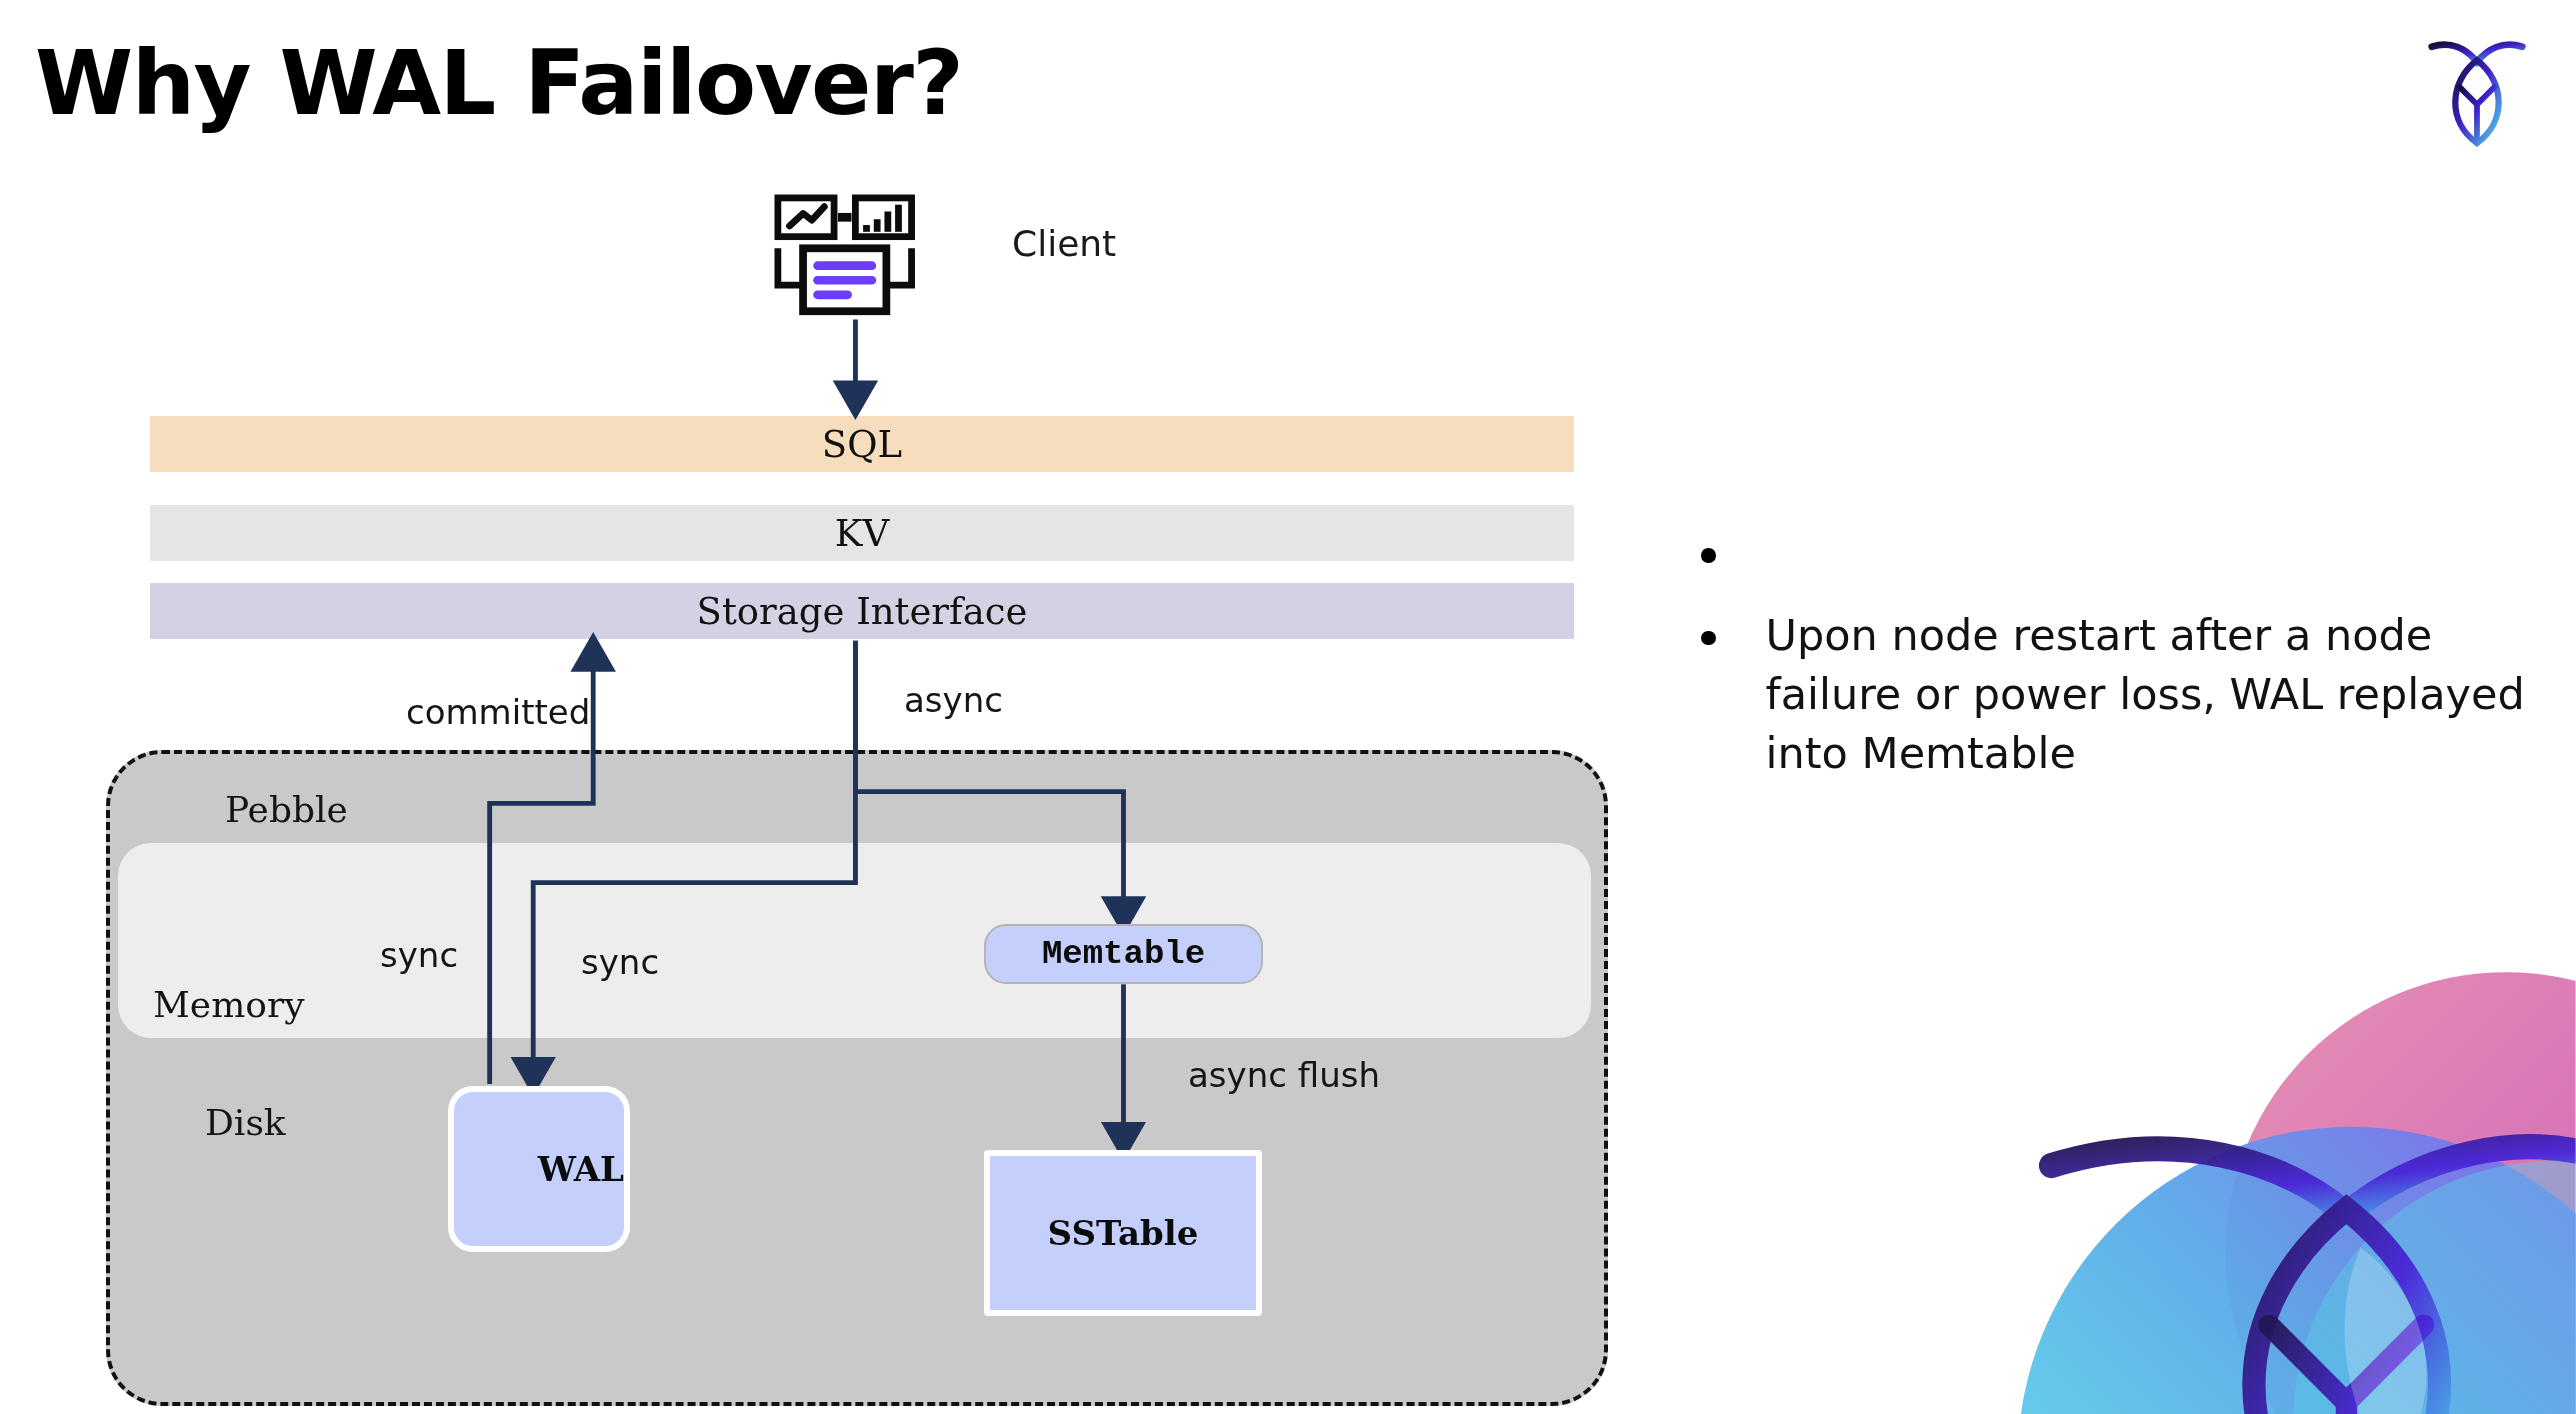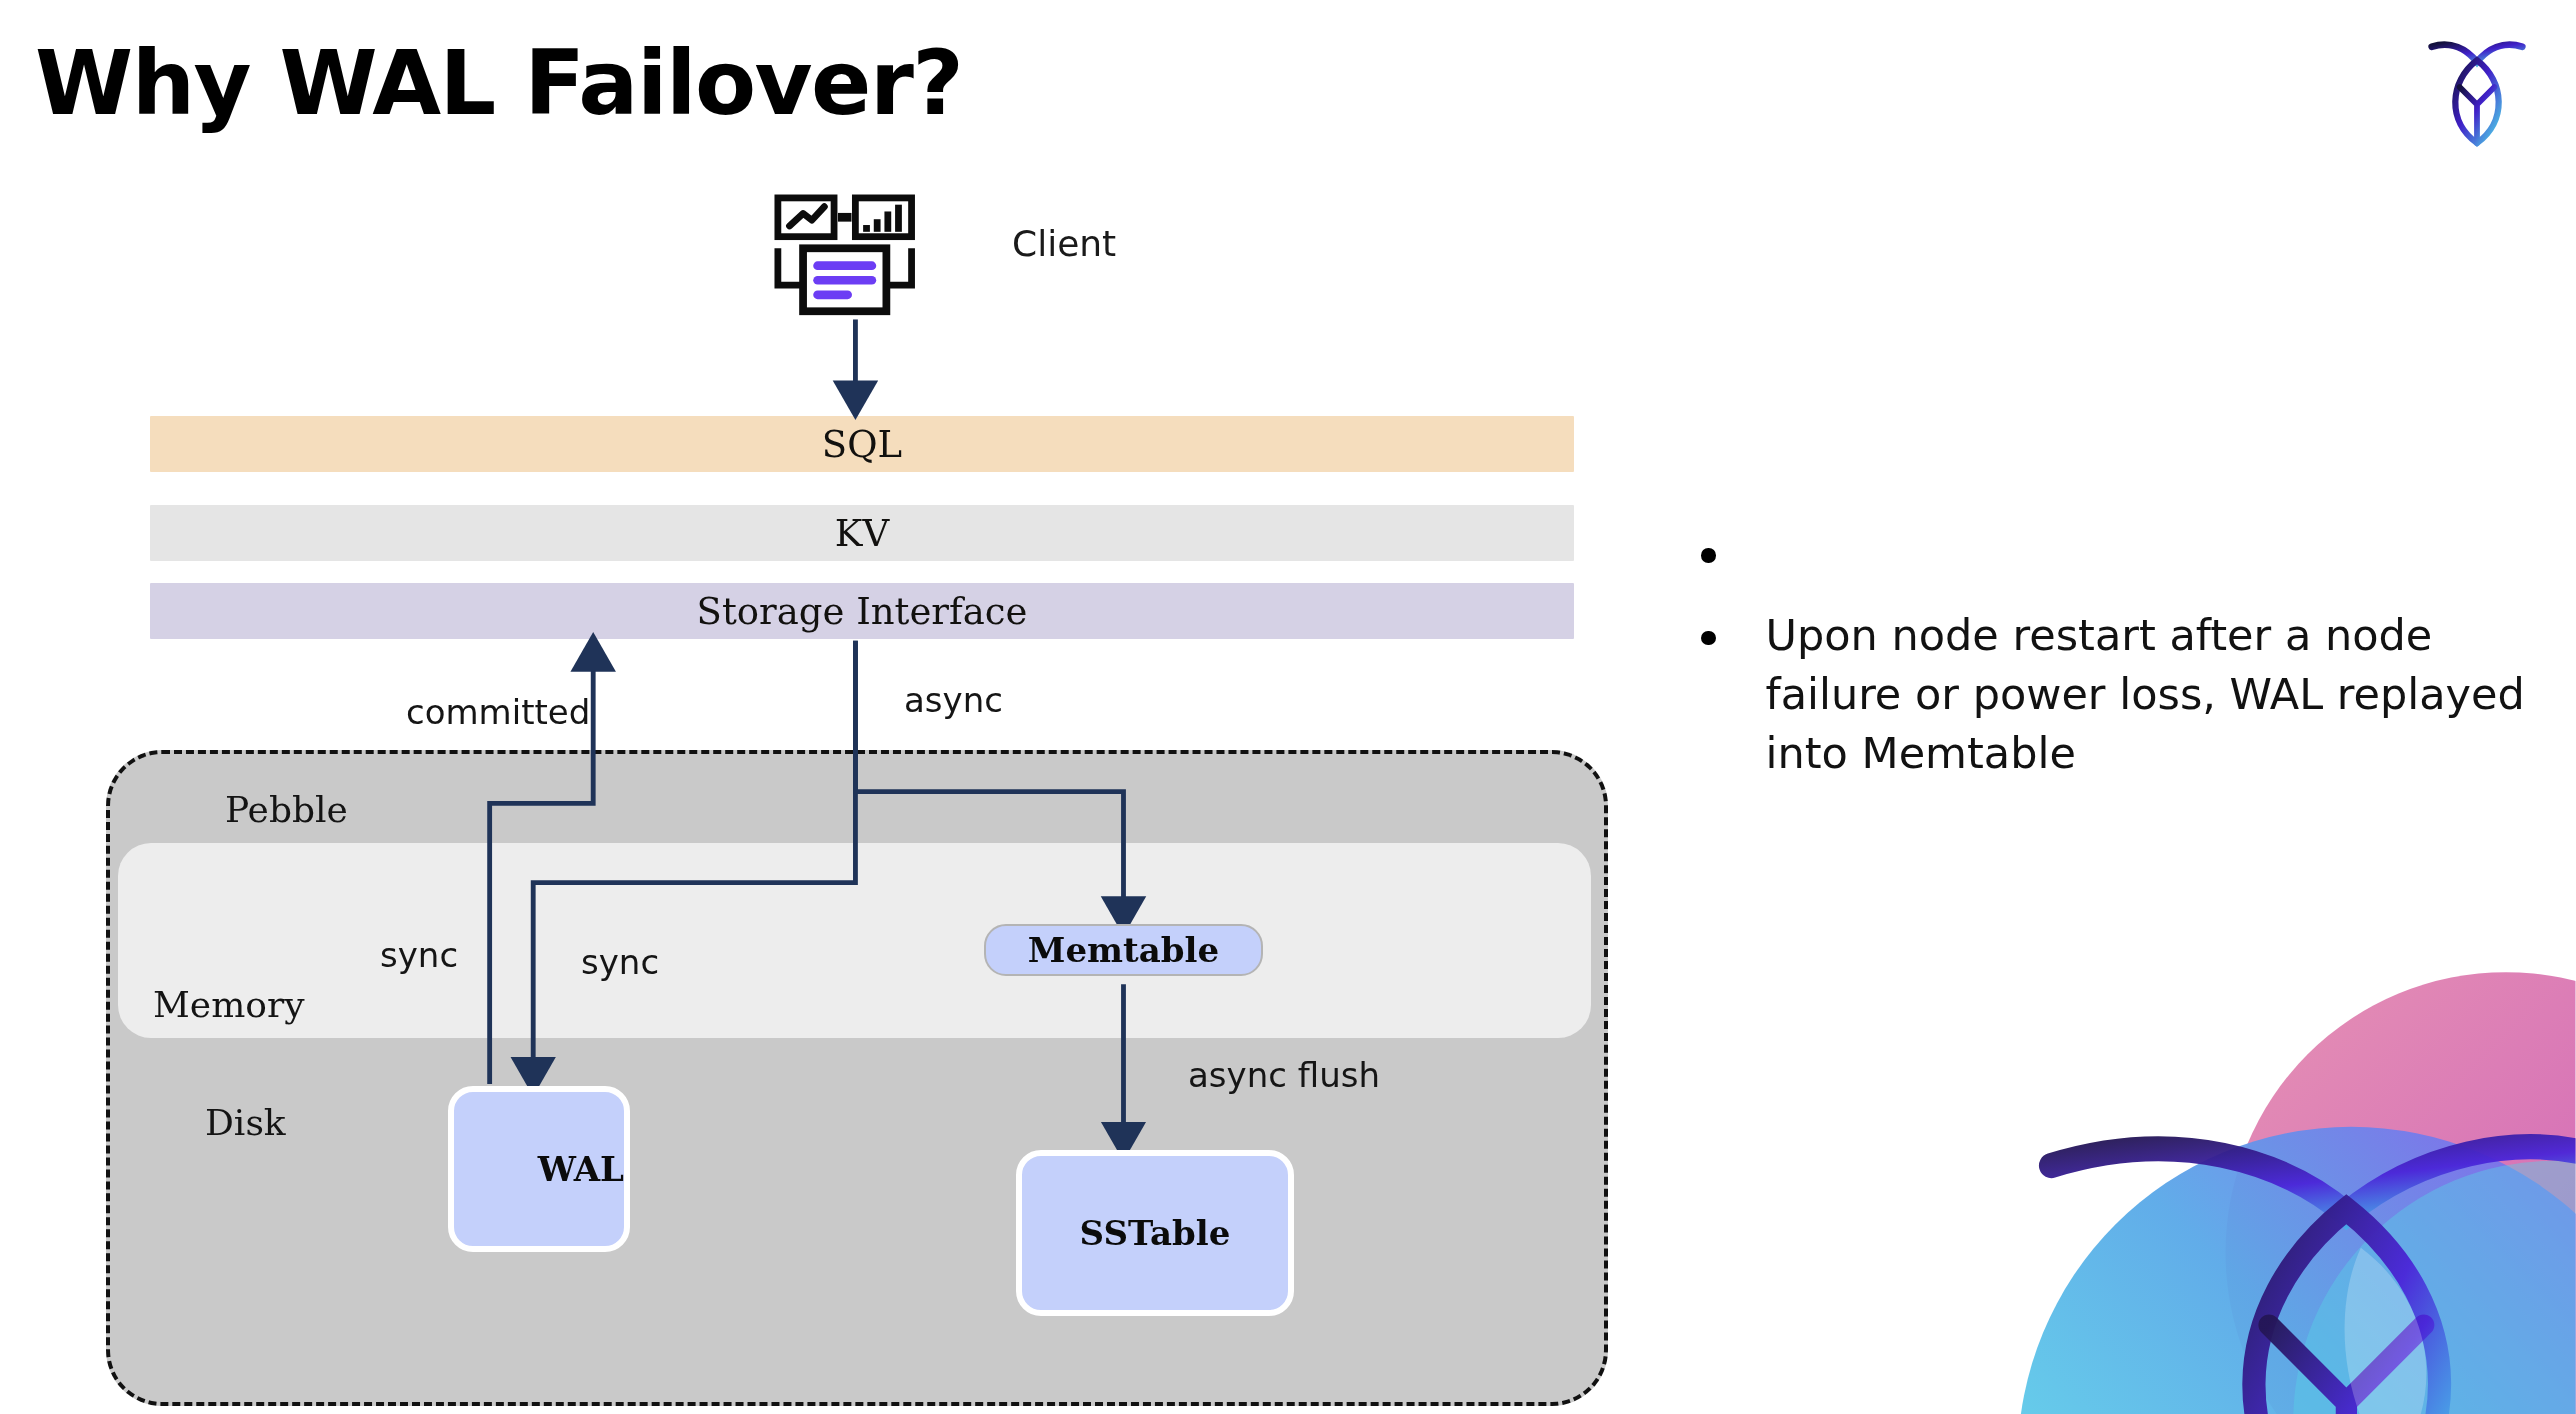--- a/index.html
+++ b/index.html
@@ -123,40 +123,40 @@
     background: #c4d0fb;
     display: flex;
     align-items: center;
     justify-content: center;
     font-family: "DejaVu Serif", serif;
     font-weight: 700;
     color: #0b0b0b;
   }
   #node-memtable {
     left: 984px; top: 924px;
-    width: 279px; height: 52px;
+    width: 279px; height: 60px;
     border: 2.9px solid #b4b4b4;
     border-radius: 22px;
     font-size: 34px;
+    font-family: Liberation Mono, monospace;
   }
   #node-wal {
     left: 448px; top: 1086px;
     width: 182px; height: 166px;
     border: 6.8px solid #ffffff;
     border-radius: 25px;
     font-size: 34px;
     justify-content: flex-end;
   }
   #node-sstable {
     left: 984px; top: 1150px;
     width: 278px; height: 166px;
     border: 6.8px solid #ffffff;
-    border-radius: 25px;
+    border-radius: 4px;
     font-size: 34px;
-    margin-left: 32px;
   }
 
   
   .edge-label {
     position: absolute;
     font-family: "DejaVu Sans", sans-serif;
     font-size: 34px;
     color: #151515;
     white-space: nowrap;
   }

